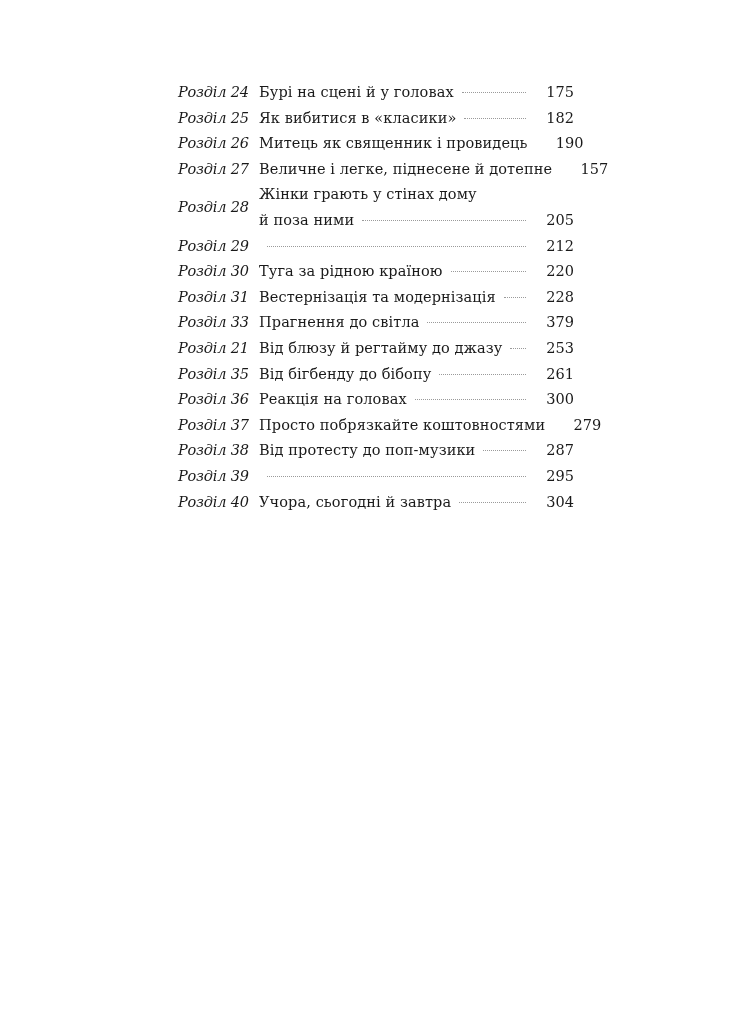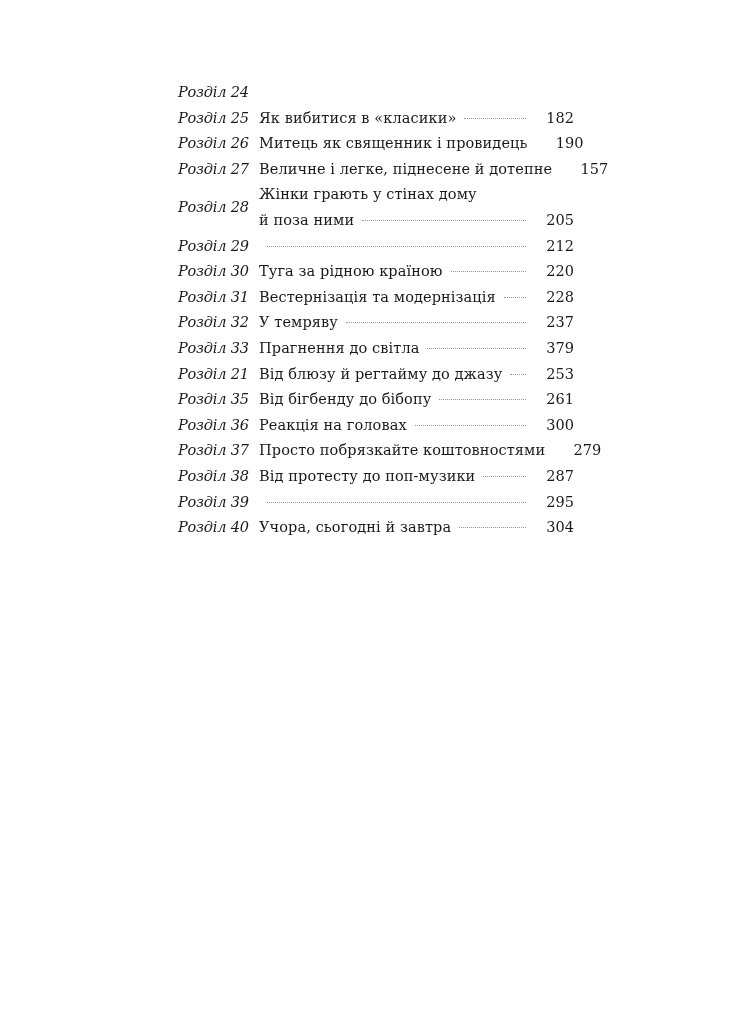--- a/index.html
+++ b/index.html
@@ -27,20 +27,27 @@
     font-family: "DejaVu Serif", serif; font-size: 14.5px; color: #1a1a1a;
   }
 </style>
 </head>
 <body>
 
 <div class="toc">
 
   <div class="row">
     <span class="label">Розділ 24</span>
+    <div class="body">
+        <div class="line">
+      <span class="title">Бурі на сцені й у головах</span>
+      <span class="dots"></span>
+      <span class="page">175</span>
+    </div>
+      </div>
   </div>
 
   <div class="row">
     <span class="label">Розділ 25</span>
     <div class="body">
         <div class="line">
       <span class="title">Як вибитися в «класики»</span>
       <span class="dots"></span>
       <span class="page">182</span>
     </div>
@@ -108,30 +115,20 @@
     <span class="label">Розділ 31</span>
     <div class="body">
         <div class="line">
       <span class="title">Вестернізація та модернізація</span>
       <span class="dots"></span>
       <span class="page">228</span>
     </div>
       </div>
   </div>
 
-  <div class="row">
-    <span class="label">Розділ 32</span>
-    <div class="body">
-        <div class="line">
-      <span class="title">У темряву</span>
-      <span class="dots"></span>
-      <span class="page">237</span>
-    </div>
-      </div>
-  </div>
 
   <div class="row">
     <span class="label">Розділ 33</span>
     <div class="body">
         <div class="line">
       <span class="title">Прагнення до світла</span>
       <span class="dots"></span>
       <span class="page">379</span>
     </div>
       </div>

